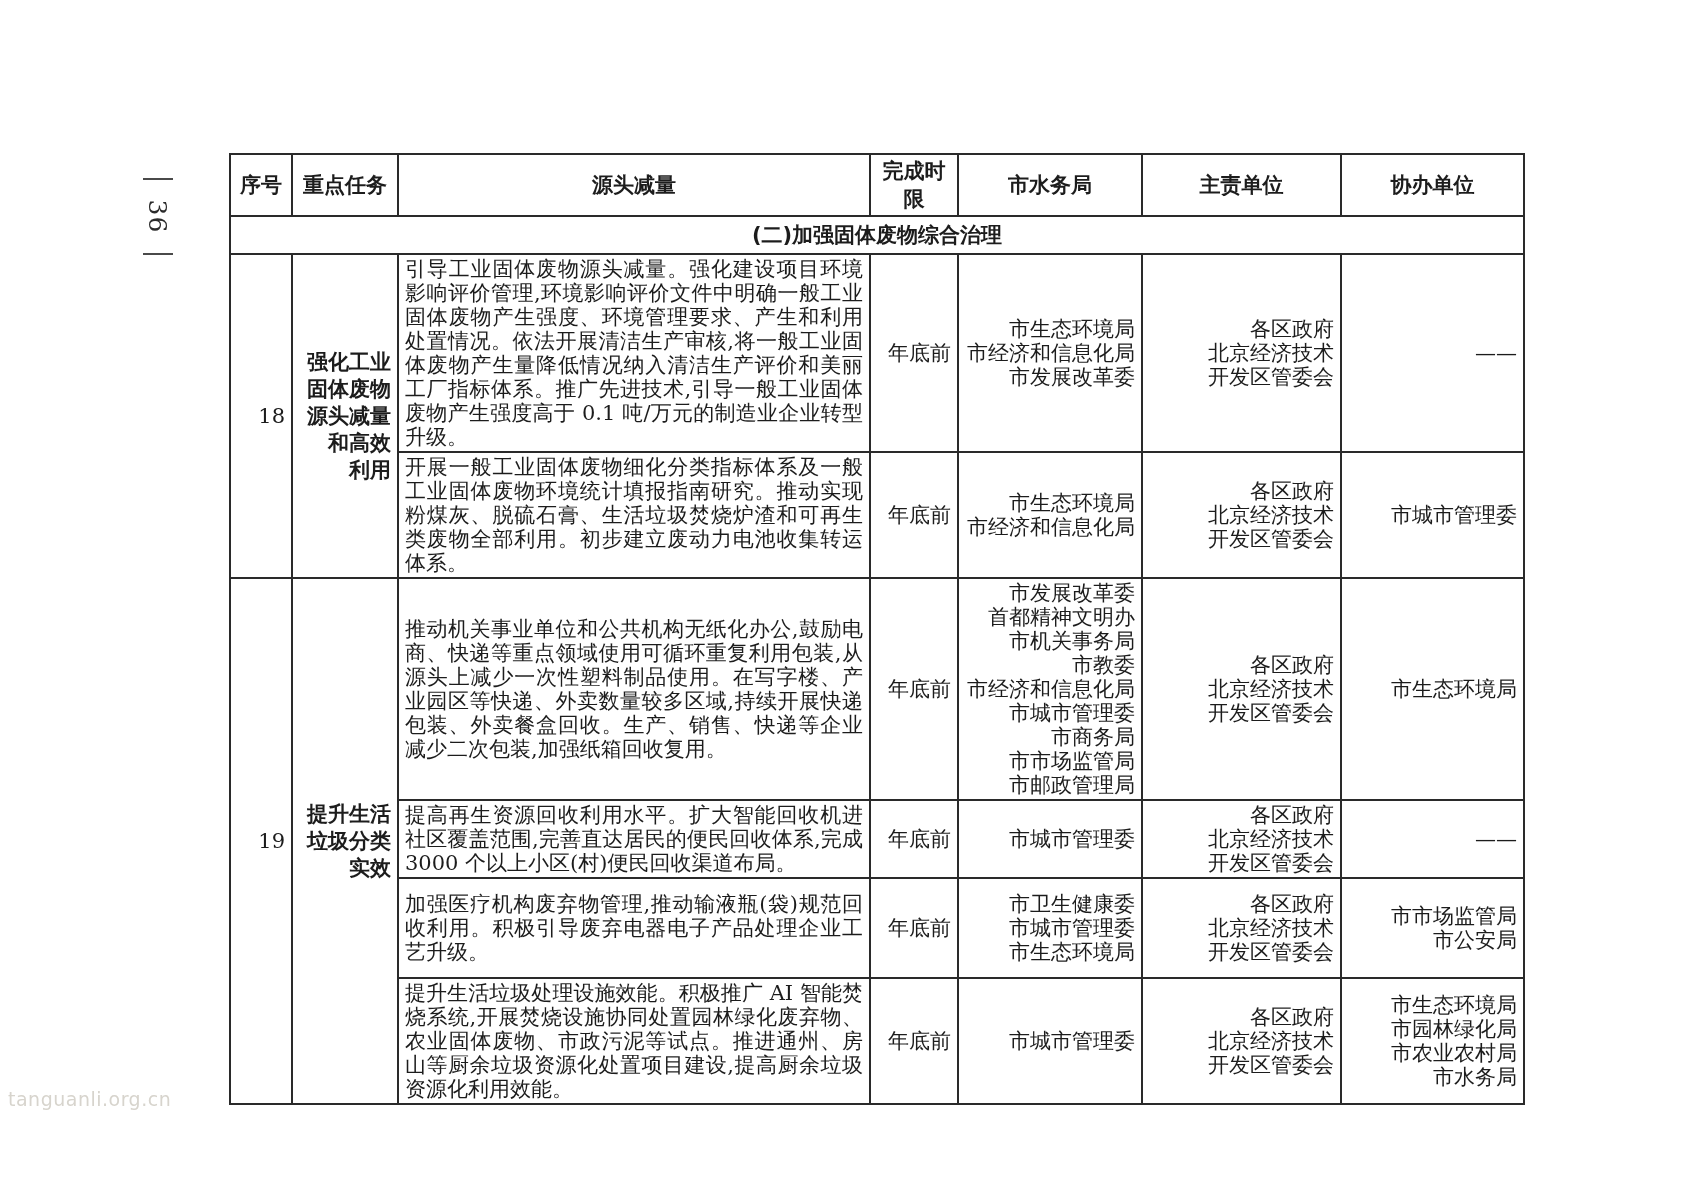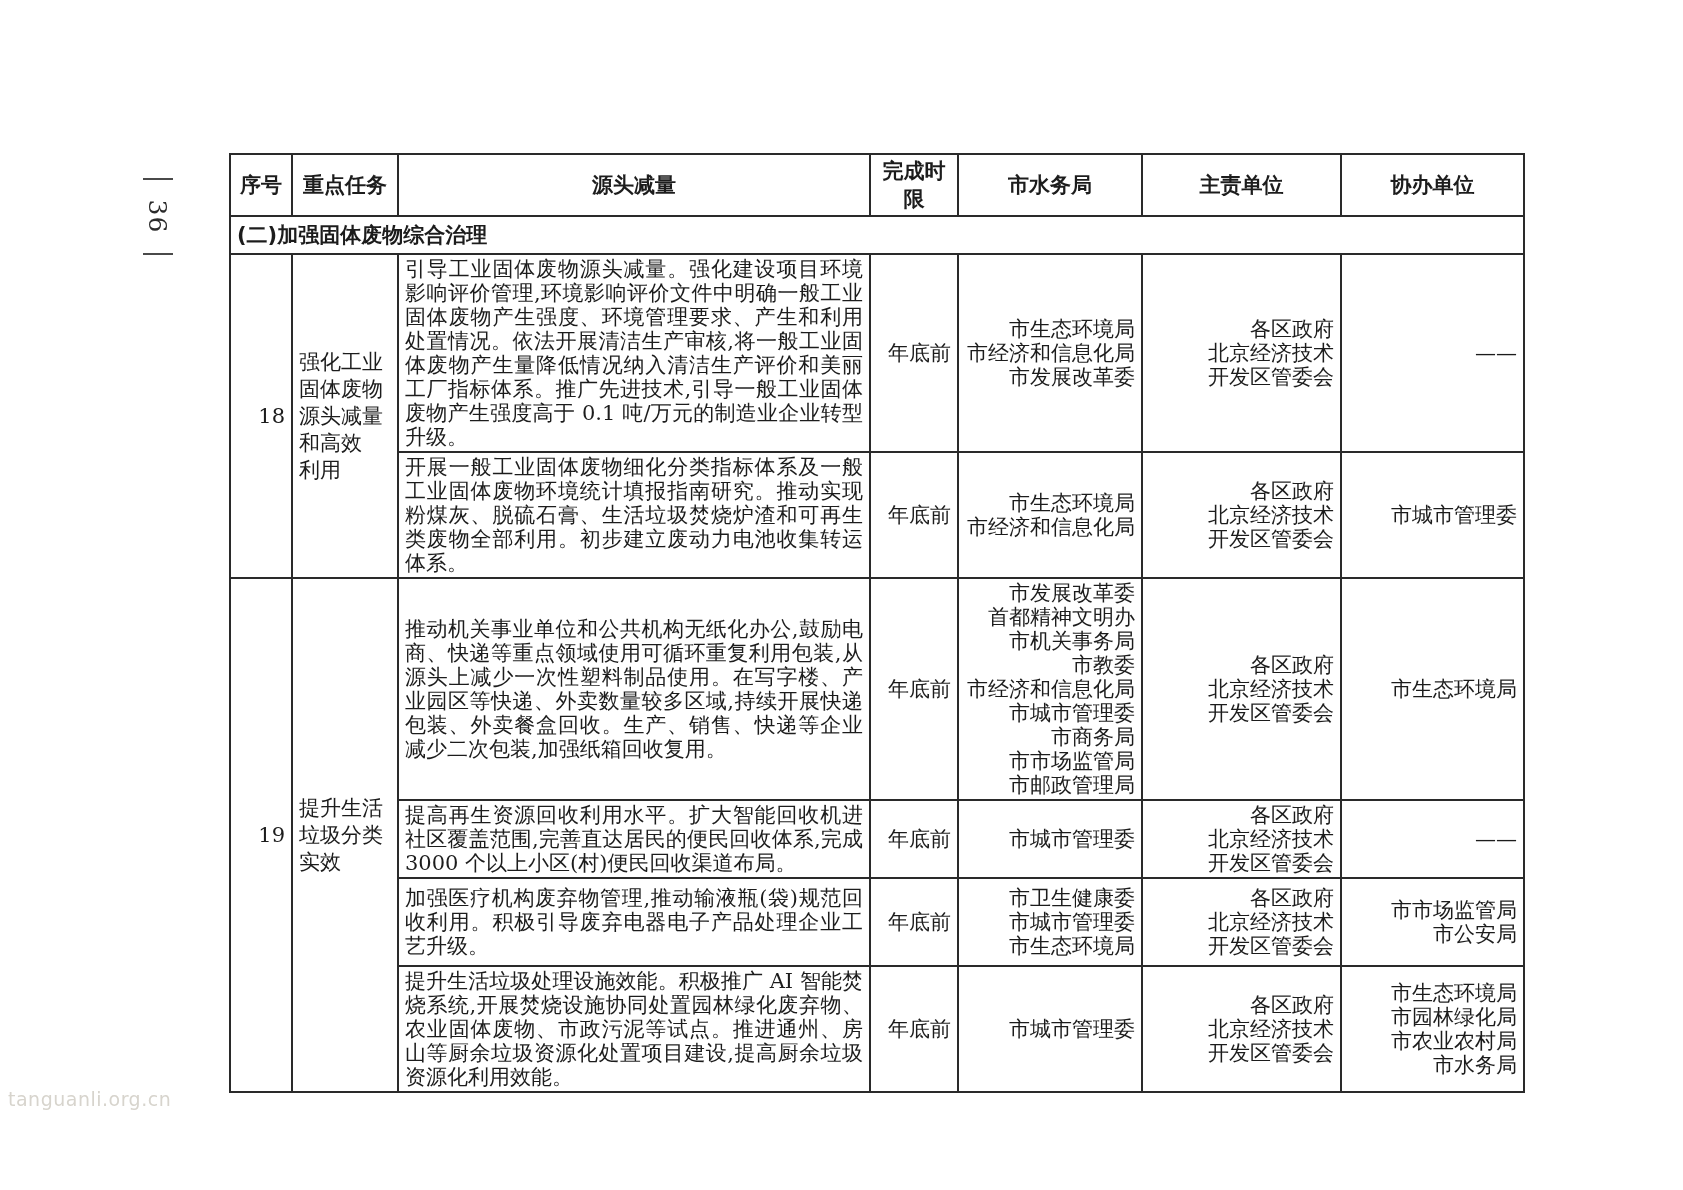--- a/index.html
+++ b/index.html
@@ -44,41 +44,41 @@
     padding:2px 6px;
     vertical-align:middle;
     overflow:hidden;
   }
   th.hdr {
     font-family:"DejaVu Sans","Liberation Sans",sans-serif;
     font-weight:700; font-size:21px; text-align:center; padding:2px 0;
   }
   td.section {
     font-family:"DejaVu Sans","Liberation Sans",sans-serif;
-    font-weight:700; font-size:21px; text-align:left;
+    font-weight:700; font-size:21px; text-align:center;
   }
   td.measure {
     text-align:justify;
     line-height:24px;
     padding:4px 12px;
   }
   td.c { text-align:right; line-height:24px; }
   .lines { white-space:pre-line; }
   td.taskname {
     font-family:"DejaVu Sans","Liberation Sans",sans-serif;
-    font-weight:400;
-    text-align:left; line-height:27px; white-space:pre-line;
+    font-weight:700;
+    text-align:right; line-height:27px; white-space:pre-line;
   }
   tr.rh-header  { height:44px; }
   tr.rh-section { height:38px; }
   tr.rh-18a { height:192px; }
   tr.rh-18b { height:104px; }
   tr.rh-19a { height:217px; }
   tr.rh-19b { height:78px; }
-  tr.rh-19c { height:88px; }
+  tr.rh-19c { height:100px; }
   tr.rh-19d { height:123px; }
 </style>
 </head>
 <body>
 
 <div class="page">
 
   <div class="pageno">
     <span class="dash"></span>
     <span class="num">36</span>

